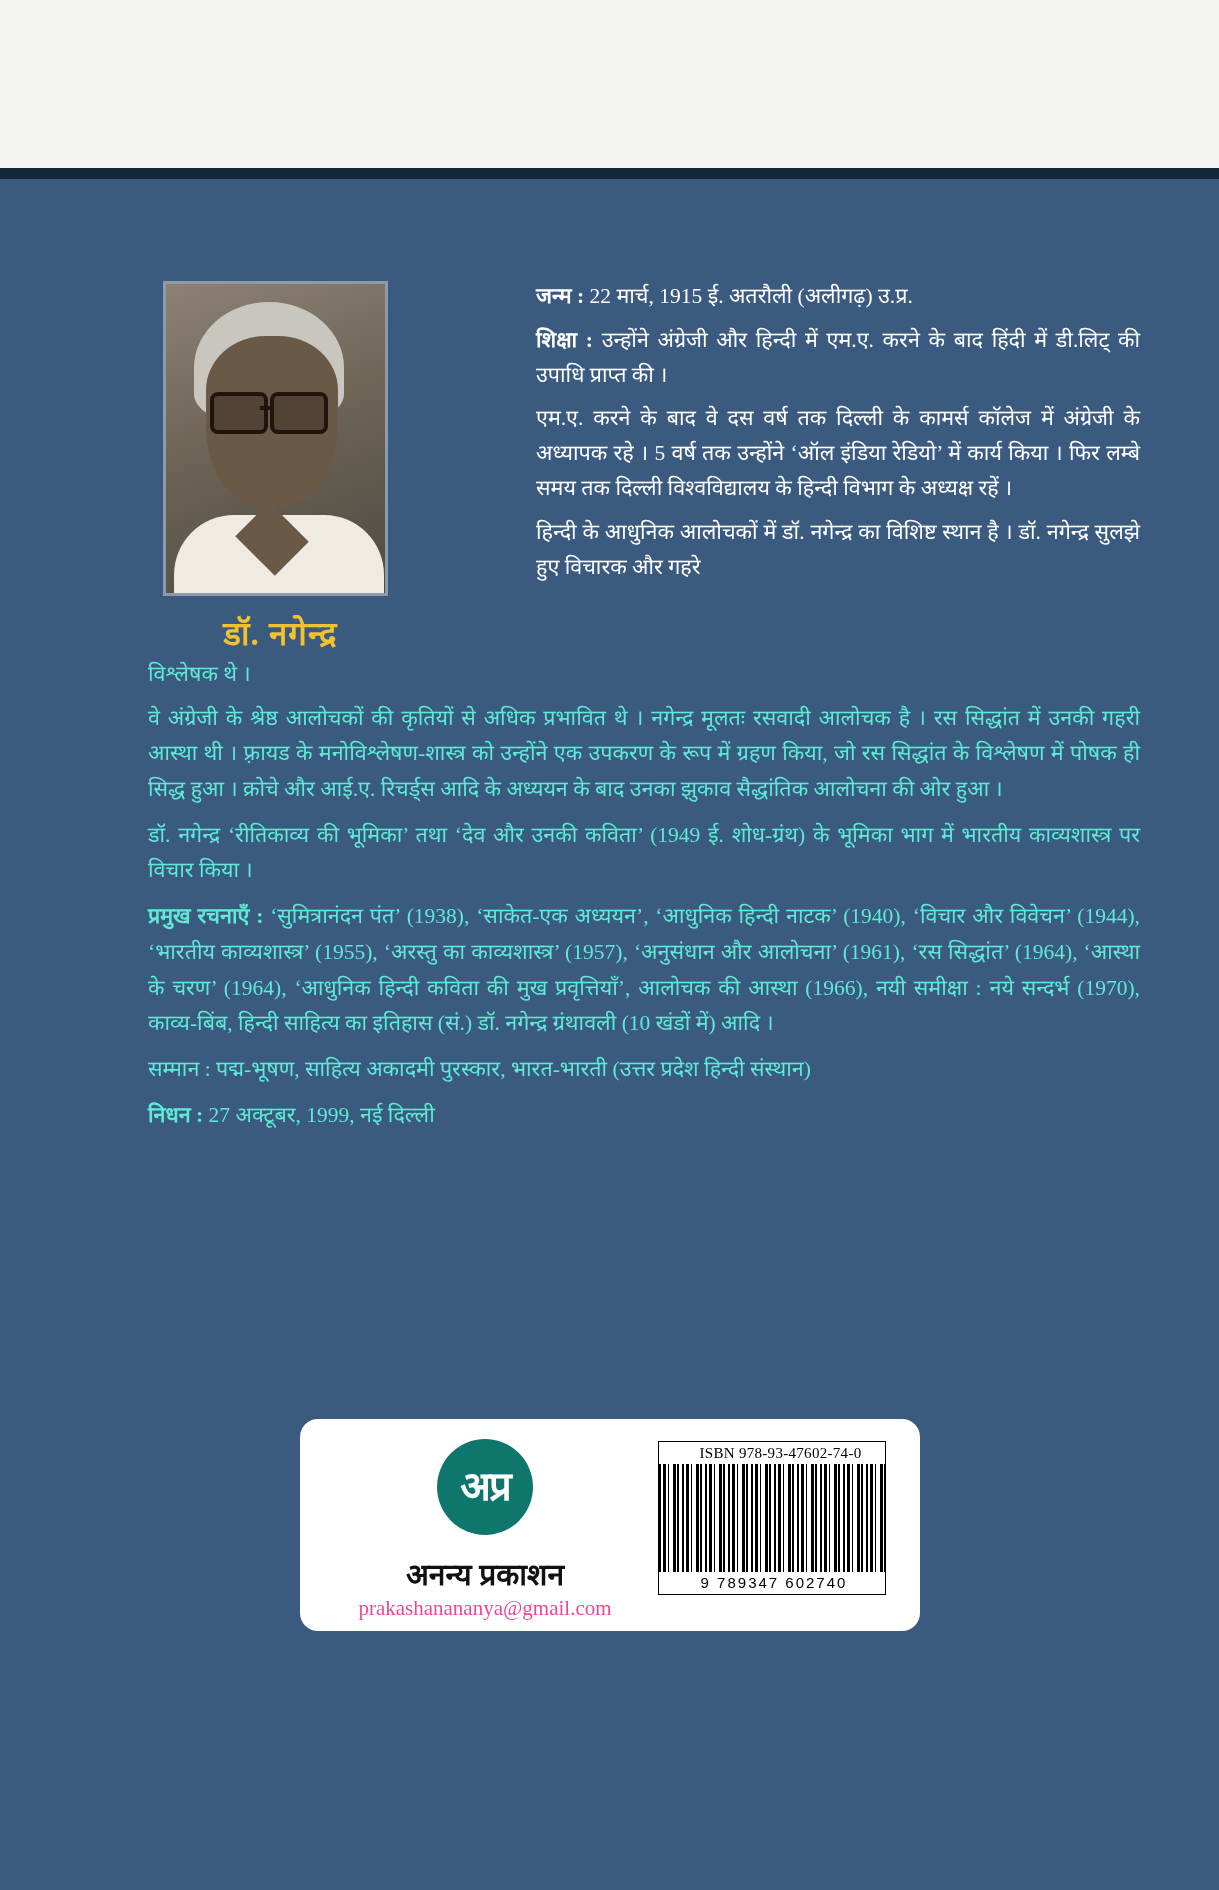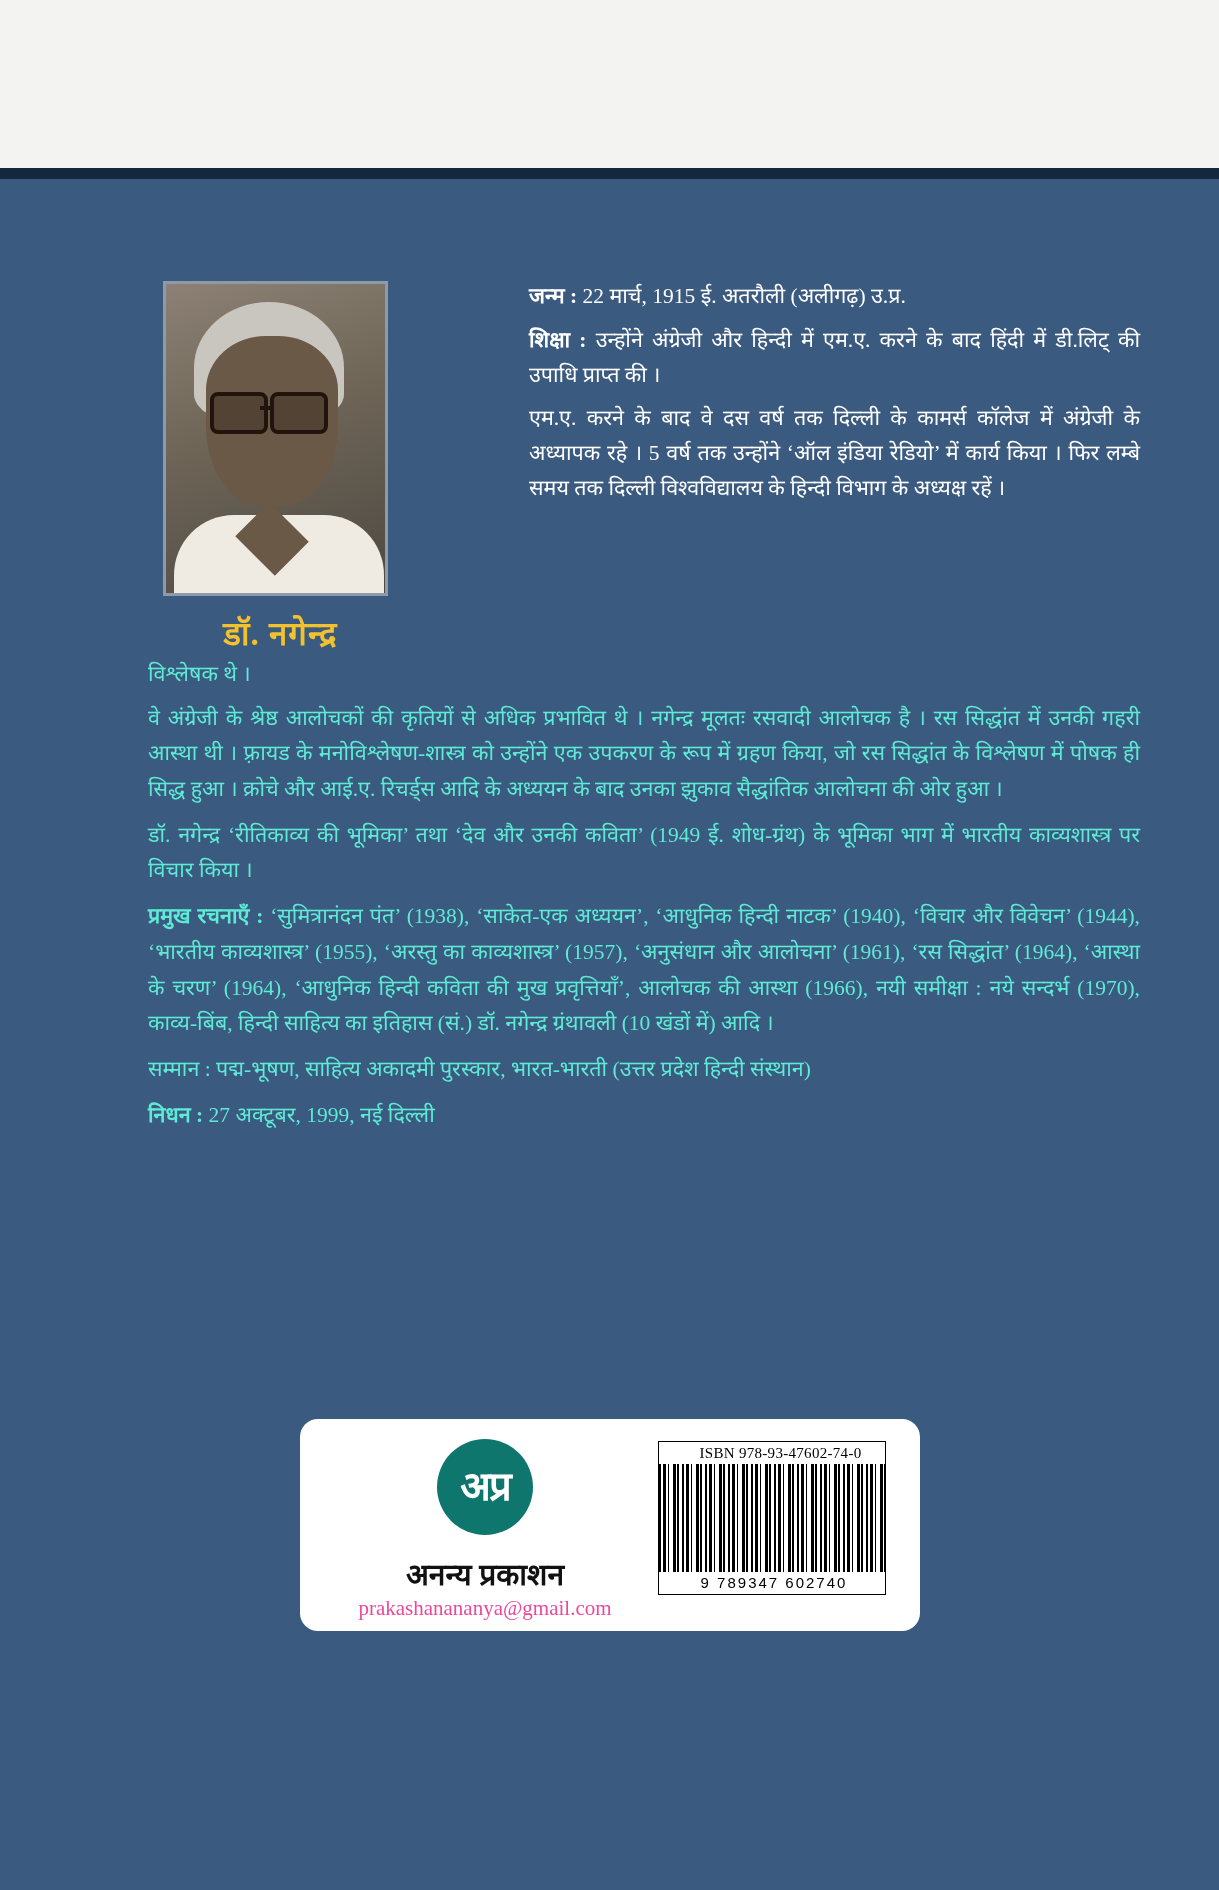--- a/index.html
+++ b/index.html
@@ -121,21 +121,21 @@
   .rt-col {
     position: absolute;
     left: 520px;
     top: 100px;
     width: 620px;
     color: #ffffff;
     font-size: 21.5px;
     line-height: 1.62;
     text-align: justify;
   }
-  .rt-col p { margin: 0 0 9px 9px; }
+  .rt-col p { margin: 0 0 9px 16px; }
   .lbl { font-weight: bold; }
 
   
   .flow {
     position: absolute;
     left: 148px;
     top: 478px;
     width: 992px;
     color: #5eead4;
     font-size: 21.5px;
@@ -253,20 +253,21 @@
     </div>
 
     <div class="rt-col">
       <p>
         <span class="lbl">जन्म :</span><span> 22 मार्च, 1915 ई. अतरौली (अलीगढ़) उ.प्र.</span>
       </p>
       <p>
         <span class="lbl">शिक्षा :</span><span> उन्होंने अंग्रेजी और हिन्दी में एम.ए. करने के बाद हिंदी में डी.लिट् की उपाधि प्राप्त की ।</span>
       </p>
       <p>एम.ए. करने के बाद वे दस वर्ष तक दिल्ली के कामर्स कॉलेज में अंग्रेजी के अध्यापक रहे । 5 वर्ष तक उन्होंने ‘ऑल इंडिया रेडियो’ में कार्य किया । फिर लम्बे समय तक दिल्ली विश्वविद्यालय के हिन्दी विभाग के अध्यक्ष रहें ।</p>
+      <p>हिन्दी के आधुनिक आलोचकों में डॉ. नगेन्द्र का विशिष्ट स्थान है । डॉ. नगेन्द्र सुलझे हुए विचारक और गहरे</p>
     </div>
 
     <div class="flow">
       <p class="tight">विश्लेषक थे ।</p>
       <p>वे अंग्रेजी के श्रेष्ठ आलोचकों की कृतियों से अधिक प्रभावित थे । नगेन्द्र मूलतः रसवादी आलोचक है । रस सिद्धांत में उनकी गहरी आस्था थी । फ़्रायड के मनोविश्लेषण-शास्त्र को उन्होंने एक उपकरण के रूप में ग्रहण किया, जो रस सिद्धांत के विश्लेषण में पोषक ही सिद्ध हुआ । क्रोचे और आई.ए. रिचर्ड्स आदि के अध्ययन के बाद उनका झुकाव सैद्धांतिक आलोचना की ओर हुआ ।</p>
       <p>डॉ. नगेन्द्र ‘रीतिकाव्य की भूमिका’ तथा ‘देव और उनकी कविता’ (1949 ई. शोध-ग्रंथ) के भूमिका भाग में भारतीय काव्यशास्त्र पर विचार किया ।</p>
 
       <p>
         <span class="lbl">प्रमुख रचनाएँ :</span><span> ‘सुमित्रानंदन पंत’ (1938), ‘साकेत-एक अध्ययन’, ‘आधुनिक हिन्दी नाटक’ (1940), ‘विचार और विवेचन’ (1944), ‘भारतीय काव्यशास्त्र’ (1955), ‘अरस्तु का काव्यशास्त्र’ (1957), ‘अनुसंधान और आलोचना’ (1961), ‘रस सिद्धांत’ (1964), ‘आस्था के चरण’ (1964), ‘आधुनिक हिन्दी कविता की मुख प्रवृत्तियाँ’,  आलोचक की आस्था (1966), नयी समीक्षा : नये सन्दर्भ (1970), काव्य-बिंब, हिन्दी साहित्य का इतिहास (सं.) डॉ. नगेन्द्र ग्रंथावली (10 खंडों में) आदि ।</span>
       </p>

